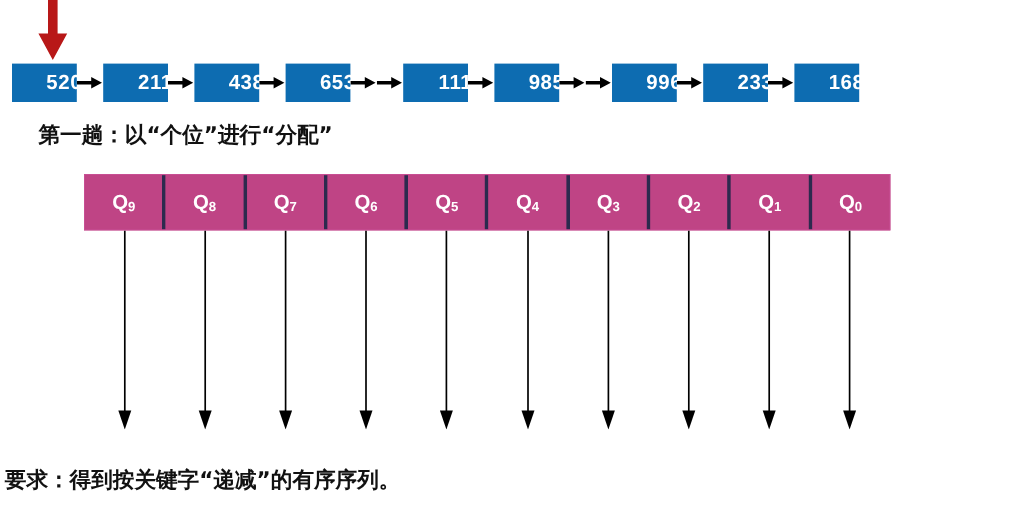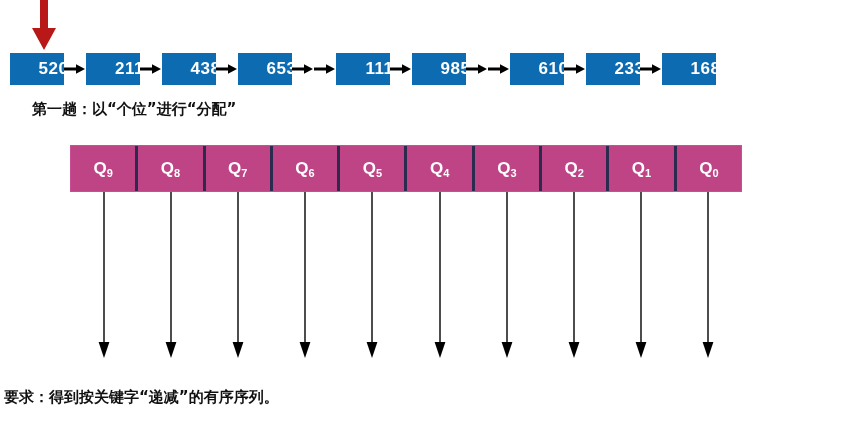--- a/index.html
+++ b/index.html
@@ -57,21 +57,21 @@
     display: flex;
     align-items: center;
     justify-content: center;
   }
   .node-link svg { display: block; }
 
   
   .caption {
     position: absolute;
     font-family: "DejaVu Sans", "Liberation Sans", sans-serif;
-    font-size: 15px;
+    font-size: 18px;
     font-weight: bold;
     color: #111111;
     white-space: nowrap;
   }
   #caption-pass {
     left: 32px;
     top: 100px;
   }
   #caption-requirement {
     left: 4px;
@@ -180,21 +180,21 @@
     <div class="node-link">
       <svg width="22" height="12" viewBox="0 0 22 12" xmlns="http://www.w3.org/2000/svg">
         <path d="M0 4.6 H12 V1.2 L21 6 L12 10.8 V7.4 H0 Z" fill="#000000"></path>
       </svg>
     </div>
     <div class="node-link">
       <svg width="22" height="12" viewBox="0 0 22 12" xmlns="http://www.w3.org/2000/svg">
         <path d="M0 4.6 H12 V1.2 L21 6 L12 10.8 V7.4 H0 Z" fill="#000000"></path>
       </svg>
     </div>
-    <div class="node-box">610</div>
+    <div class="node-box">996</div>
     <div class="node-link">
       <svg width="22" height="12" viewBox="0 0 22 12" xmlns="http://www.w3.org/2000/svg">
         <path d="M0 4.6 H12 V1.2 L21 6 L12 10.8 V7.4 H0 Z" fill="#000000"></path>
       </svg>
     </div>
     <div class="node-box">233</div>
     <div class="node-link">
       <svg width="22" height="12" viewBox="0 0 22 12" xmlns="http://www.w3.org/2000/svg">
         <path d="M0 4.6 H12 V1.2 L21 6 L12 10.8 V7.4 H0 Z" fill="#000000"></path>
       </svg>

